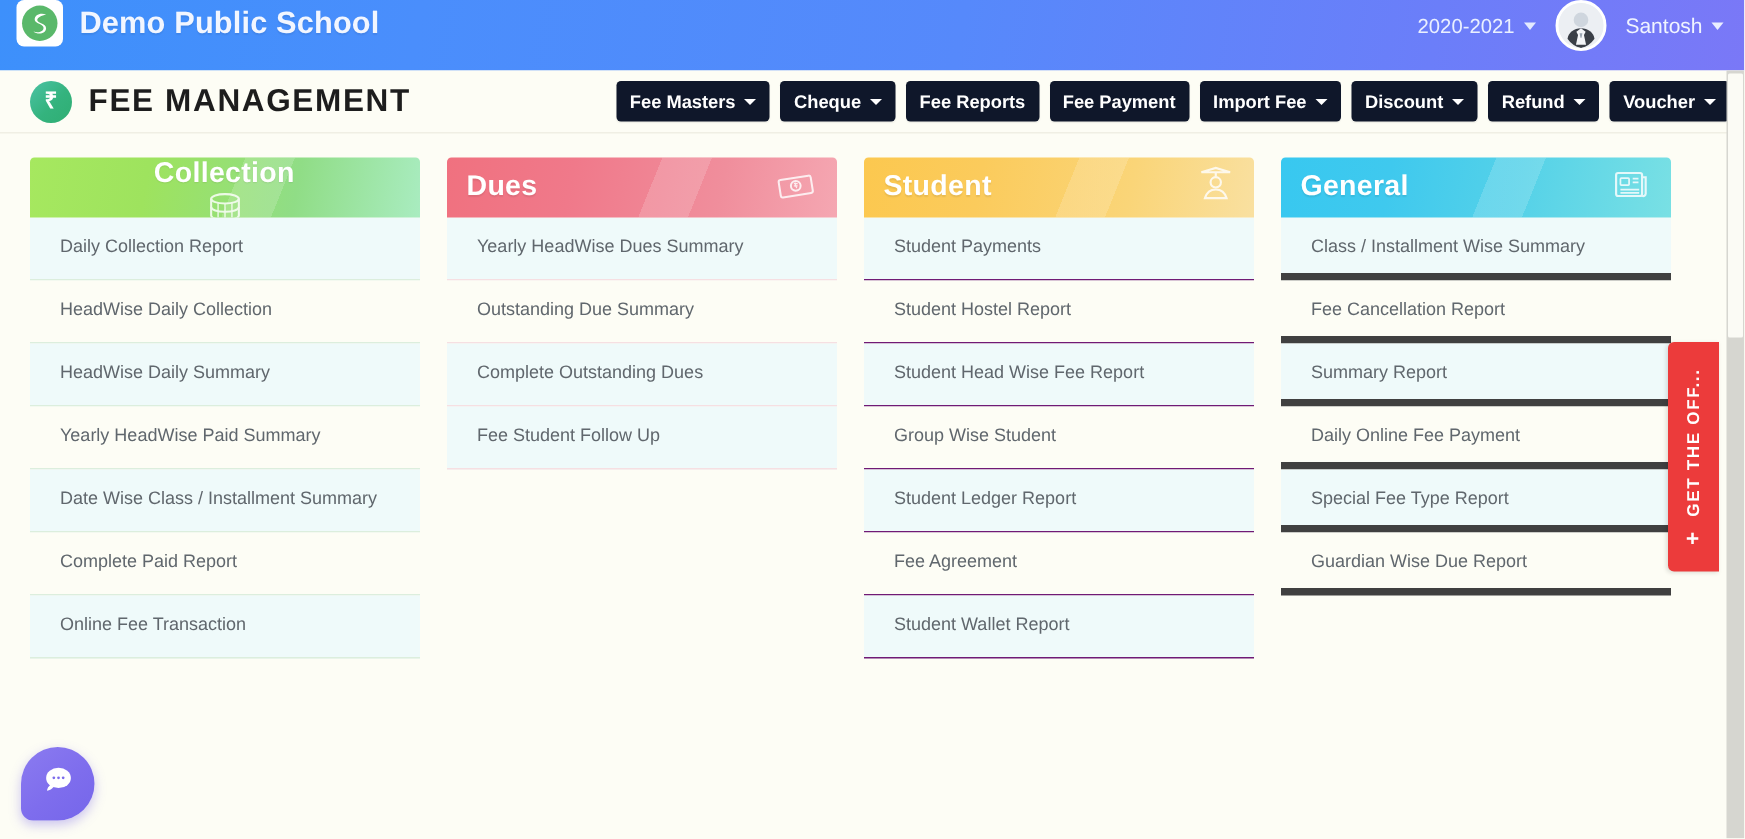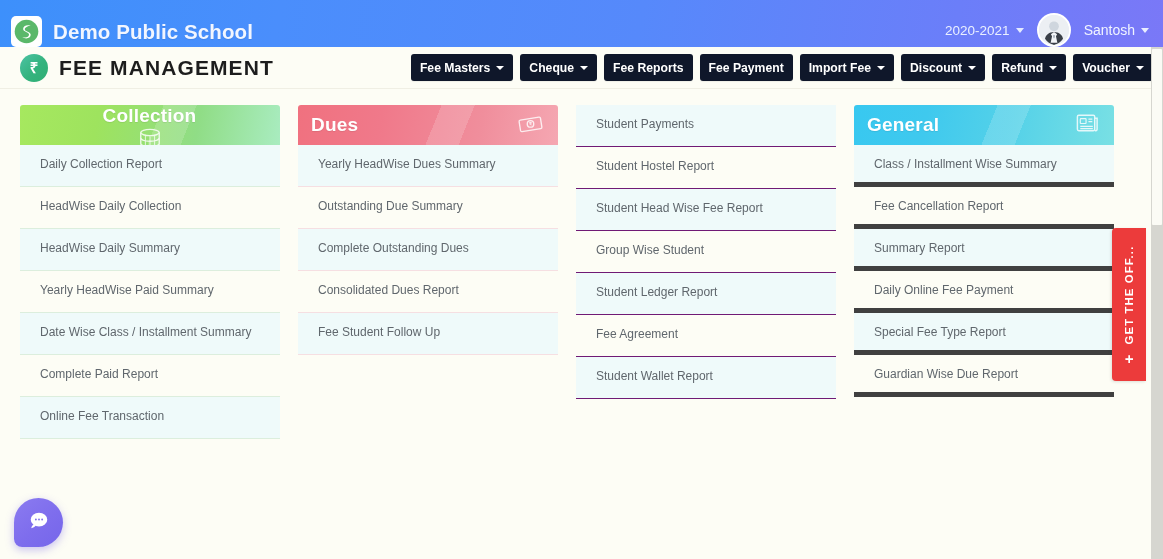--- a/index.html
+++ b/index.html
@@ -9,21 +9,21 @@
     overflow: hidden;
     font-family: "Liberation Sans", sans-serif;
     background: #fdfdf6;
   }
   .app { position: relative; width: 1163px; height: 559px; background: #fdfdf5; overflow: hidden; }
 
   
   .topbar {
     position: absolute; top: 0; left: 0; width: 1163px; height: 47px;
     background: linear-gradient(100deg, #3d90fb 0%, #4a8efc 24%, #5689fb 55%, #6b7ef9 82%, #7a78f7 100%);
-    display: flex; align-items: flex-end; justify-content: space-between;
+    display: flex; align-items: flex-start; justify-content: space-between;
     padding: 0 14px 0 11px;
   }
   .brand { display: flex; align-items: center; gap: 11px; }
   .brand-logo {
     width: 31px; height: 31px; border-radius: 5px; background: #ffffff;
     display: flex; align-items: center; justify-content: center; flex: 0 0 auto;
     overflow: hidden;
   }
   .brand-name {
     color: #f2f6ff; font-size: 20.5px; font-weight: bold; letter-spacing: .1px;
@@ -253,26 +253,36 @@
             <rect x="3" y="8" width="24" height="13" rx="1.5" transform="rotate(-9 15 14.5)"></rect>
             <circle cx="15" cy="14" r="3.6"></circle>
             <path d="M13.6 12.4h2.8M13.6 14h2.8M14.6 11.6c0 3 1.2 4 1.2 4" stroke-width="1"></path>
           </svg>
         </span>
       </div>
       <div class="card-list list-dues">
         <div class="card-item alt">Yearly HeadWise Dues Summary</div>
         <div class="card-item">Outstanding Due Summary</div>
         <div class="card-item alt">Complete Outstanding Dues</div>
-        <div class="card-item">Consolidated Dues Report</div>
         <div class="card-item alt">Fee Student Follow Up</div>
       </div>
     </div>
 
     <div class="card">
+      <div class="card-head head-student">
+        <span class="card-title">Student</span>
+        <span class="card-head-icon">
+          <svg width="23" height="25" viewBox="0 0 24 26" fill="none" stroke="#ffffff" stroke-width="1.5">
+            <path d="M2 5h20l-10-3z"></path>
+            <path d="M12 5v3"></path>
+            <circle cx="12" cy="12" r="3.6"></circle>
+            <path d="M4.5 23c1.2-4 4.2-6 7.5-6s6.3 2 7.5 6z"></path>
+          </svg>
+        </span>
+      </div>
       <div class="card-list list-student">
         <div class="card-item alt">Student Payments</div>
         <div class="card-item">Student Hostel Report</div>
         <div class="card-item alt">Student Head Wise Fee Report</div>
         <div class="card-item">Group Wise Student</div>
         <div class="card-item alt">Student Ledger Report</div>
         <div class="card-item">Fee Agreement</div>
         <div class="card-item alt">Student Wallet Report</div>
       </div>
     </div>

